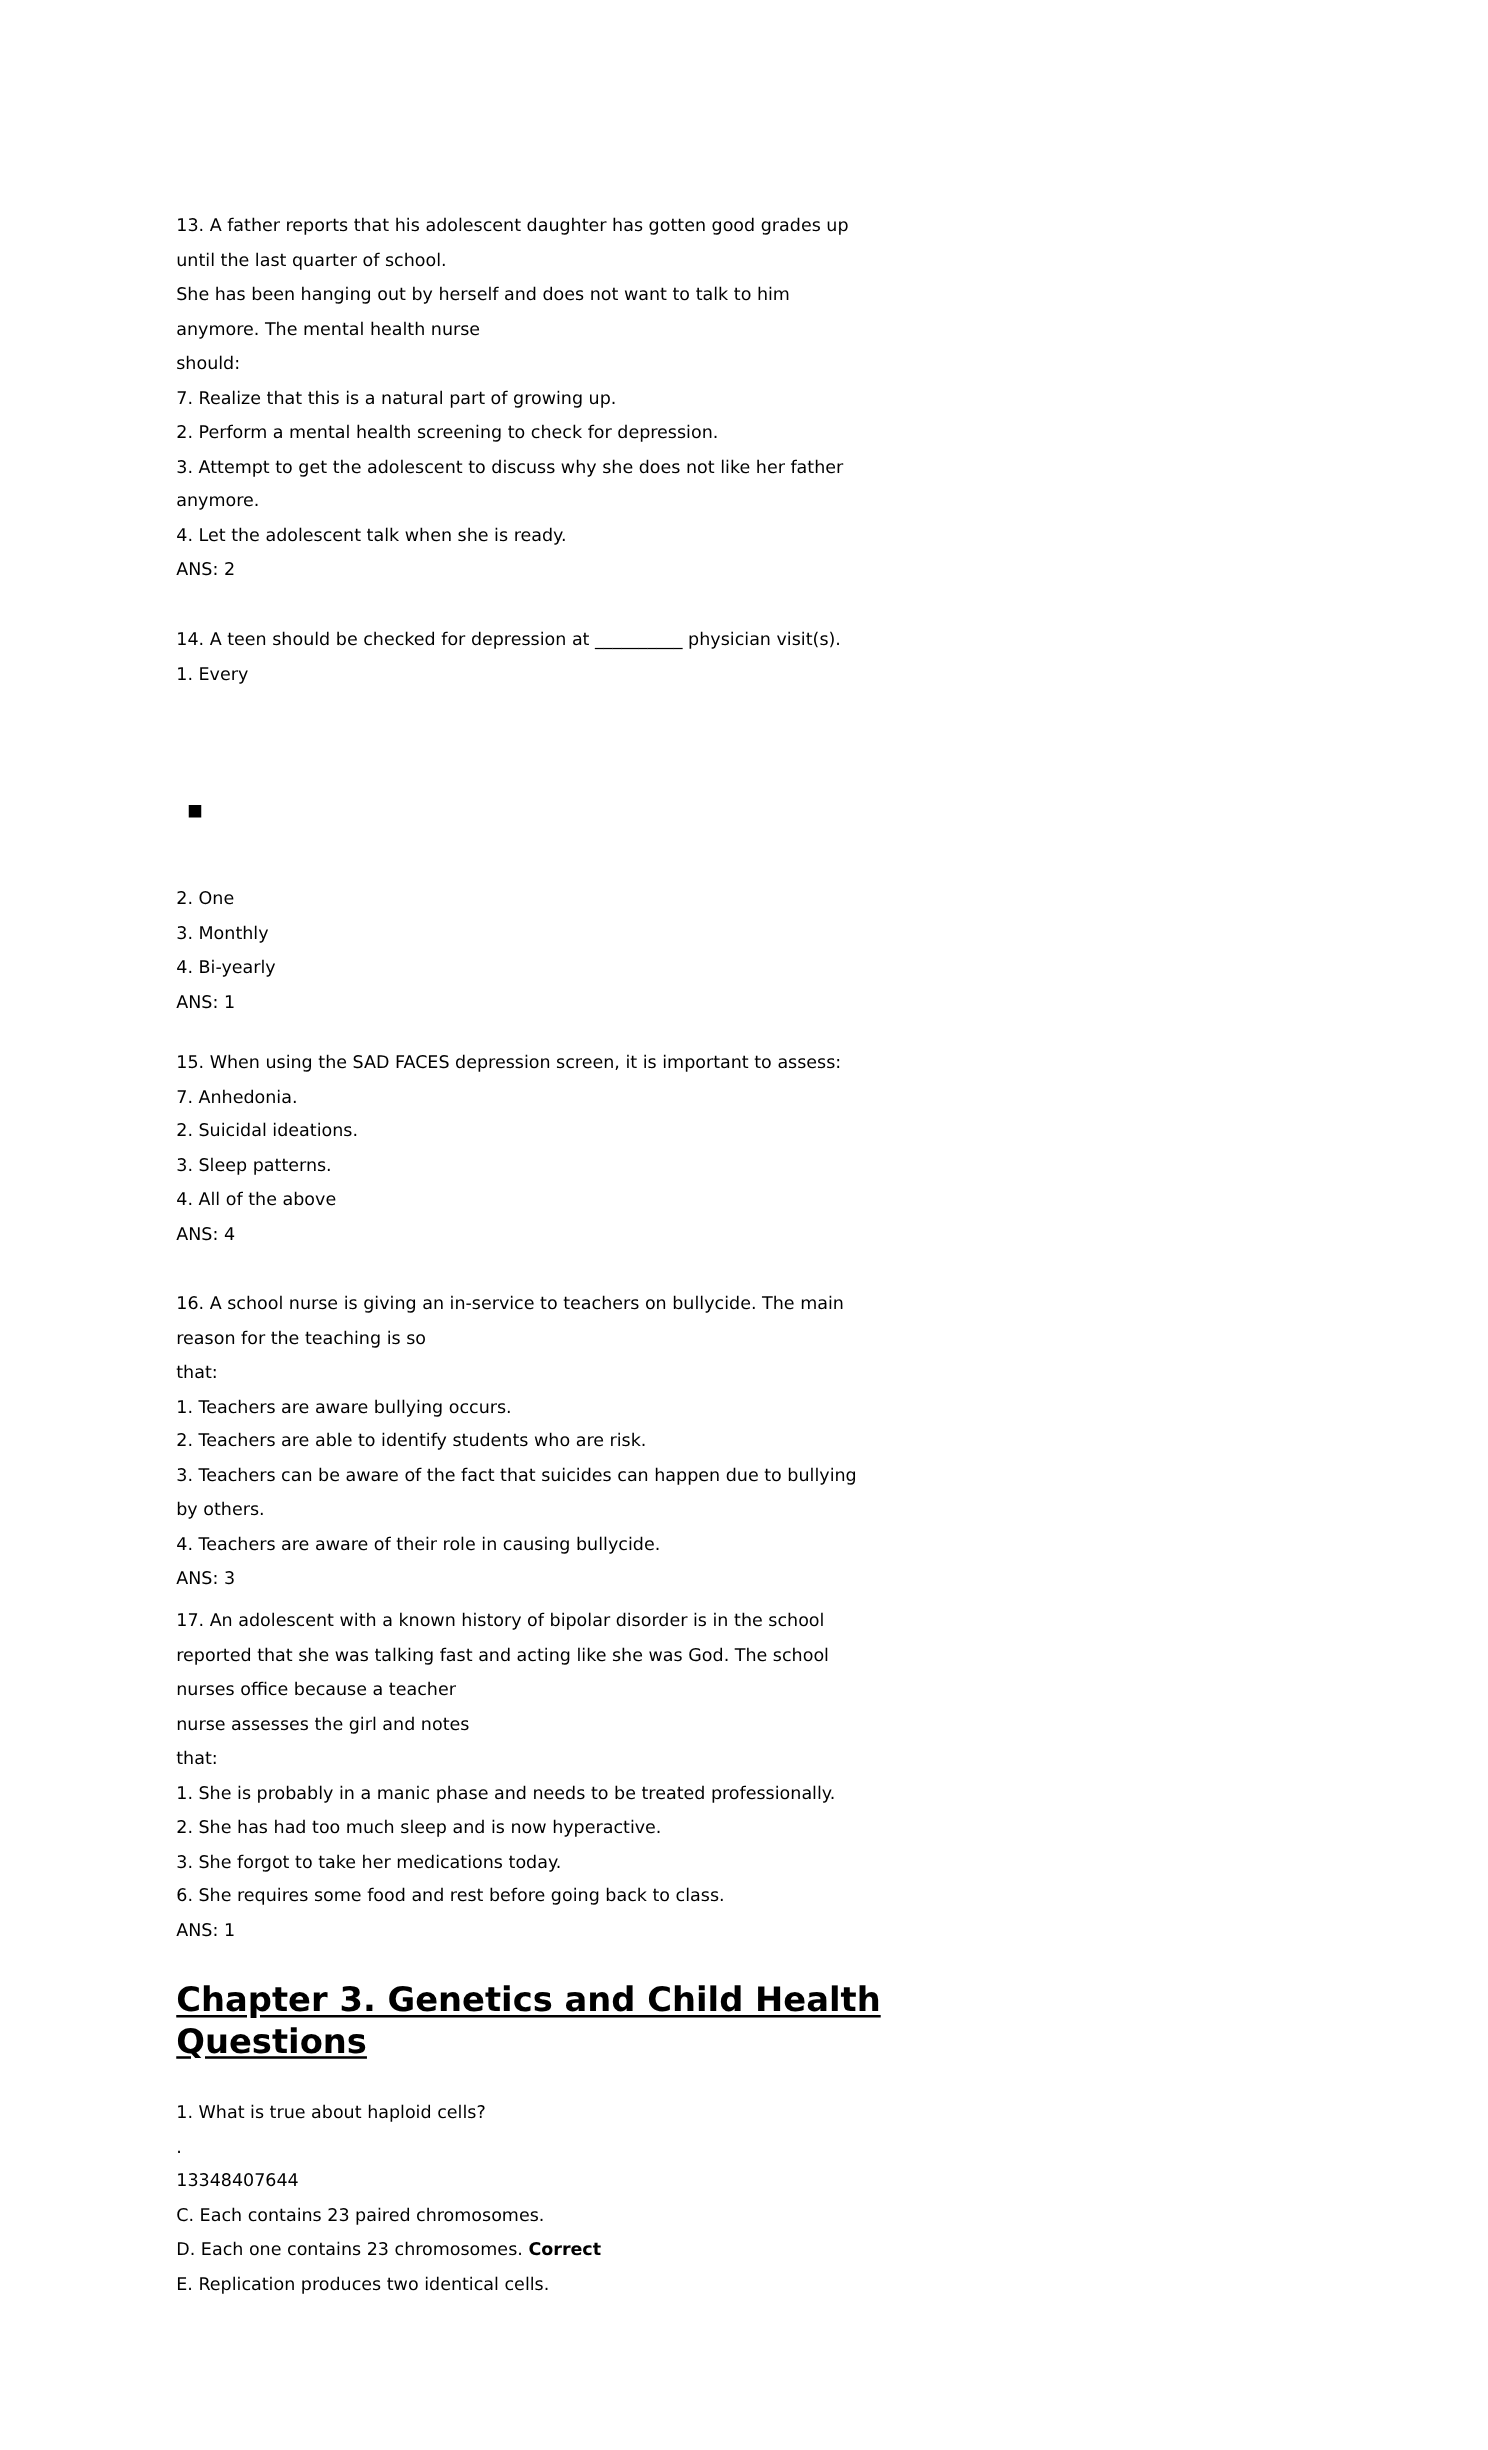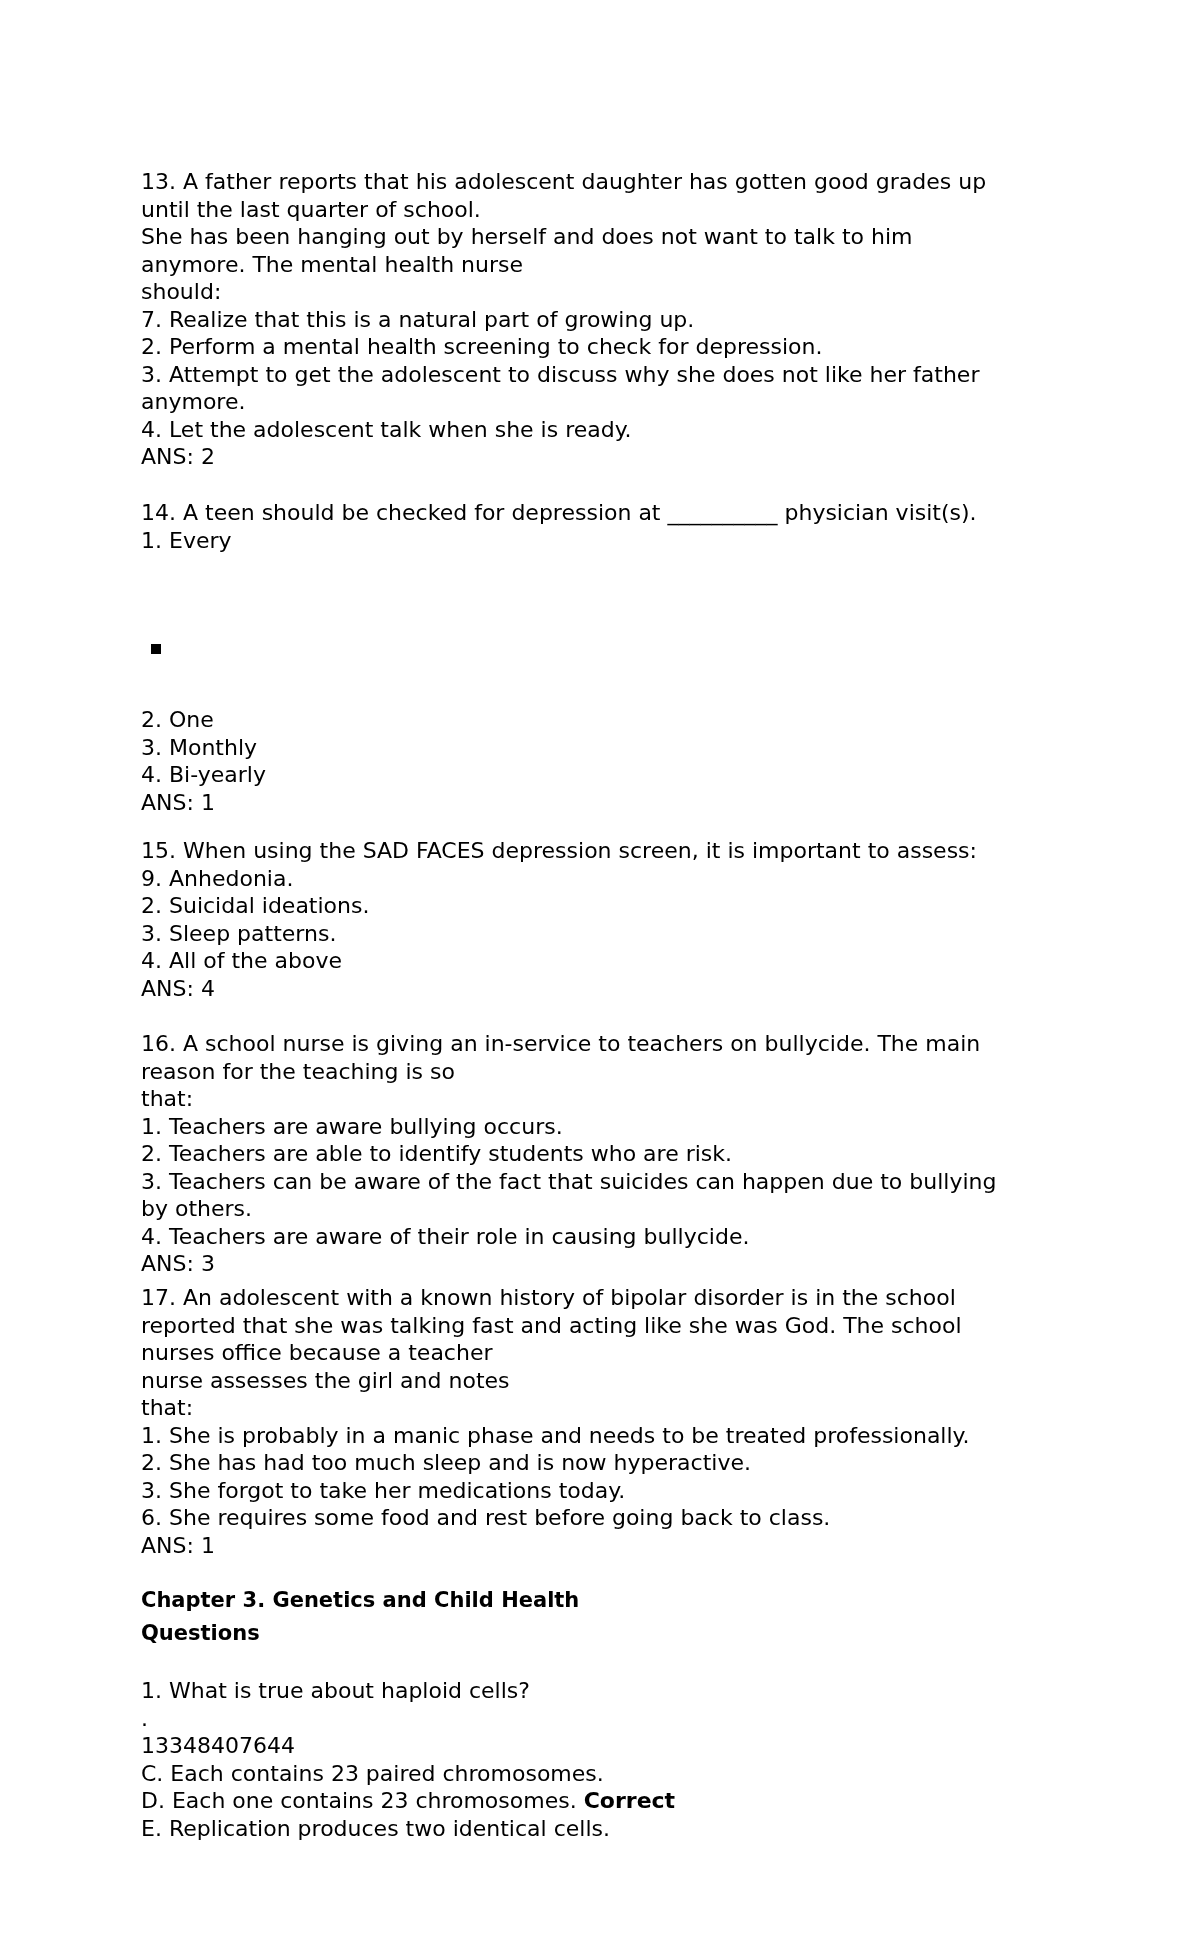--- a/index.html
+++ b/index.html
@@ -1,20 +1,20 @@
 <!DOCTYPE html>
 <html><head>
 <meta charset="utf-8">
 <style>
   html, body { margin:0; padding:0; background:#ffffff; }
   body { width:1190px; height:1960px; position:relative; overflow:hidden;
          font-family:"DejaVu Sans", sans-serif; color:#000; }
-  .blk { position:absolute; left:141px; width:940px; font-size:22px; line-height:27.5px; }
+  .blk { position:absolute; left:141px; width:940px; font-size:14px; line-height:27.5px; }
   .line { display:block; white-space:pre; }
-  .heading { position:absolute; left:141px; font-size:21px; line-height:33px; font-weight:bold; text-underline-offset:3px; }
+  .heading { position:absolute; left:141px; font-size:27px; line-height:33px; font-weight:bold; text-decoration:underline; text-underline-offset:3px; }
   .bullet { position:absolute; left:151px; top:644px; width:10px; height:10px; background:#000; }
   b { font-weight:bold; }
 </style>
 </head>
 <body>
 
 <div class="blk" style="top:168px;">
   <span class="line">13. A father reports that his adolescent daughter has gotten good grades up</span>
   <span class="line">until the last quarter of school.</span>
   <span class="line">She has been hanging out by herself and does not want to talk to him</span>
@@ -37,21 +37,21 @@
 
 <div class="blk" style="top:678px;margin-top:28px;">
   <span class="line">2. One</span>
   <span class="line">3. Monthly</span>
   <span class="line">4. Bi-yearly</span>
   <span class="line">ANS: 1</span>
 </div>
 
 <div class="blk" style="top:816px;margin-top:21px;">
   <span class="line">15. When using the SAD FACES depression screen, it is important to assess:</span>
-  <span class="line">9. Anhedonia.</span>
+  <span class="line">7. Anhedonia.</span>
   <span class="line">2. Suicidal ideations.</span>
   <span class="line">3. Sleep patterns.</span>
   <span class="line">4. All of the above</span>
   <span class="line">ANS: 4</span>
 </div>
 
 <div class="blk" style="top:1009px;margin-top:21px;">
   <span class="line">16. A school nurse is giving an in-service to teachers on bullycide. The main</span>
   <span class="line">reason for the teaching is so</span>
   <span class="line">that:</span>

